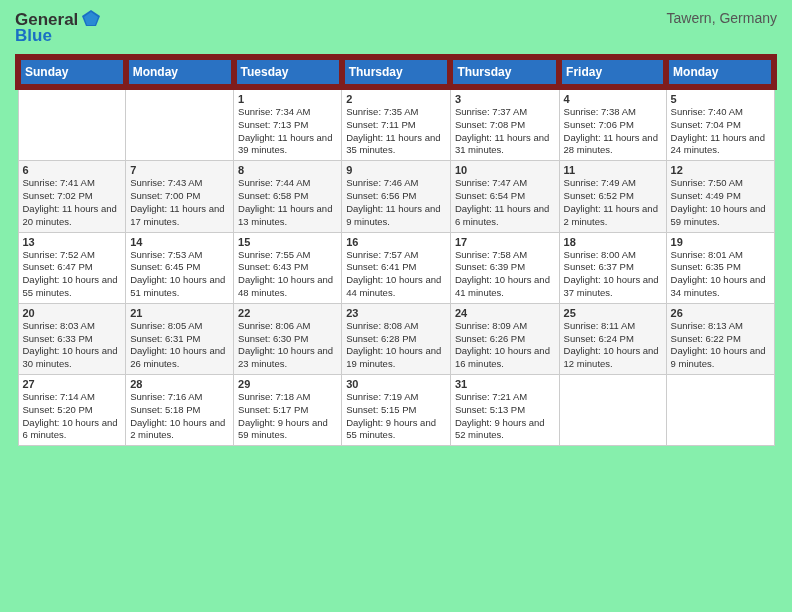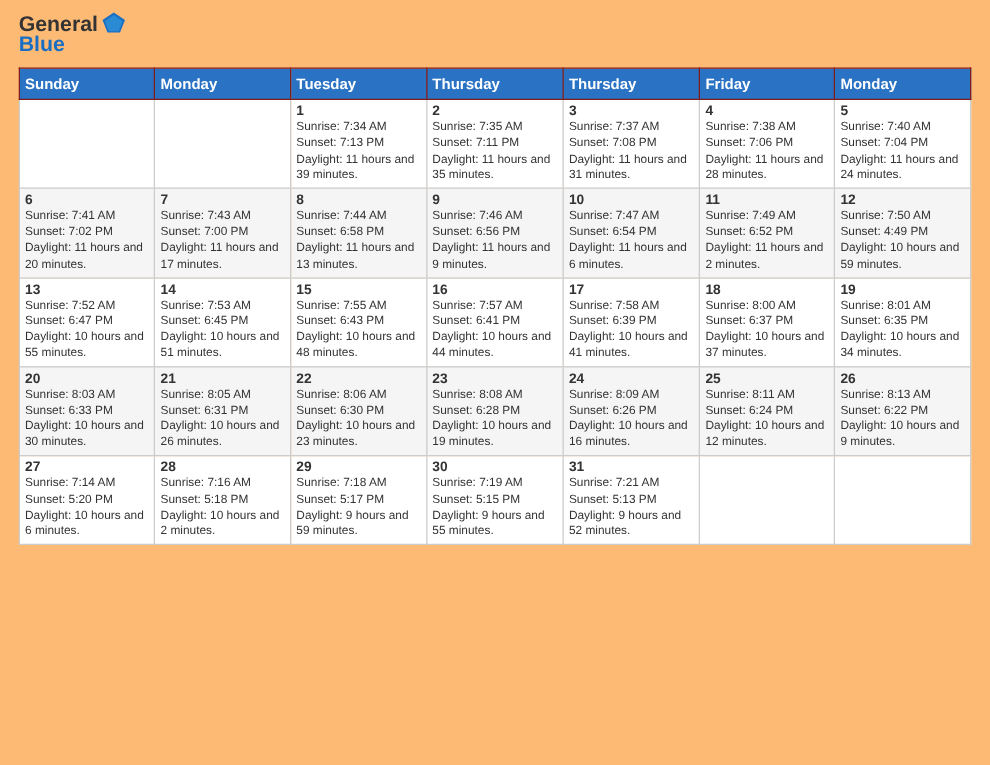--- a/index.html
+++ b/index.html
@@ -6,21 +6,21 @@
     body {
       font-family: Arial, sans-serif;
       background: #fff;
       width: 792px;
       height: 612px;
       overflow: hidden;
     }
     .page {
       width: 792px;
       height: 612px;
-      background: #fdba74;
+      background: #86efac;
       padding: 10px 15px 10px 15px;
     }
     .header {
       display: flex;
       justify-content: space-between;
       align-items: flex-start;
       margin-bottom: 8px;
     }
     .logo {
       display: flex;
@@ -47,21 +47,21 @@
       border-collapse: collapse;
       border: 1px solid #ccc;
     }
     .calendar th {
       background: #2a72c3;
       color: #fff;
       font-size: 12px;
       font-weight: bold;
       padding: 5px 4px;
       text-align: left;
-      border: 1px solid #7f1d1d;
+      border: 6px solid #7f1d1d;
     }
     .calendar td {
       vertical-align: top;
       border: 1px solid #ccc;
       padding: 3px 4px;
       width: 113px;
       min-height: 70px;
       font-size: 10px;
       color: #333;
       background: #fff;
@@ -106,20 +106,21 @@
           <span class="logo-general" style="font-size:17px;font-weight:bold;color:#333;">General</span>
           <svg width="22" height="22" viewBox="0 0 22 22" style="margin-left:2px;margin-top:-2px;">
             <polygon points="11,2 20,8 16,18 6,18 2,8" fill="#1a6fc4"></polygon>
             <polygon points="11,4 18,9 15,17 7,17 4,9" fill="#2a8ad4"></polygon>
           </svg>
         </div>
         <span class="logo-blue" style="font-size:17px;font-weight:bold;color:#1a6fc4;margin-top:-4px;">Blue</span>
       </div>
     </div>
     <div class="title-block">
+      <div class="location">Tawern, Germany</div>
     </div>
   </div>
 
   <table class="calendar">
     <thead>
       <tr>
         <th>Sunday</th>
         <th>Monday</th>
         <th>Tuesday</th>
         <th>Thursday</th>

